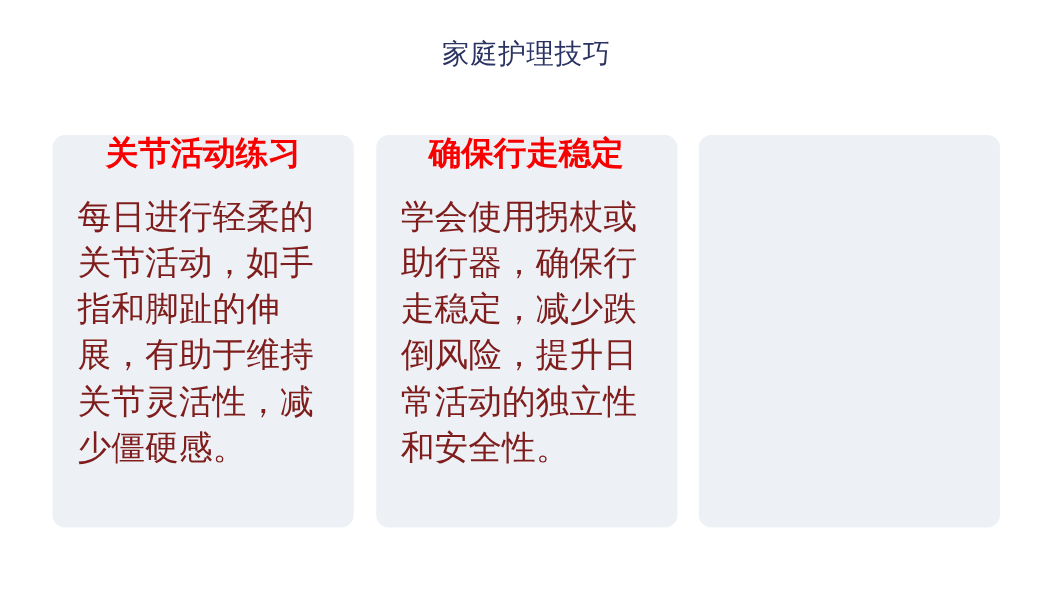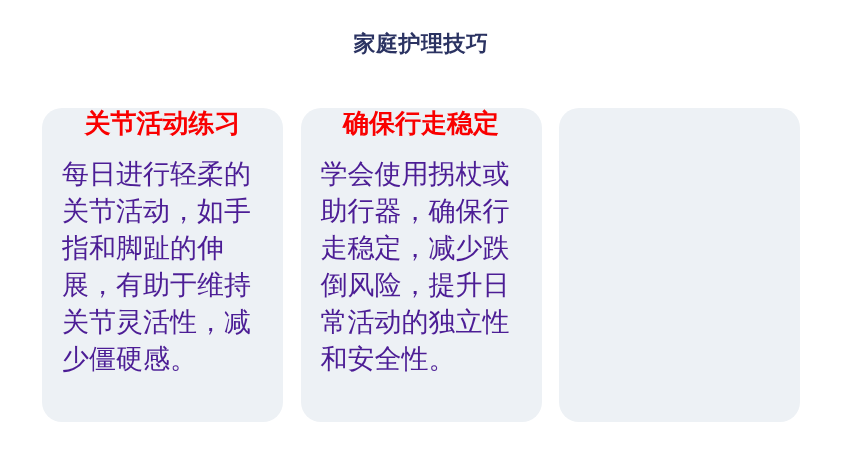--- a/index.html
+++ b/index.html
@@ -21,21 +21,21 @@
     height: 474px;
   }
 
   #main-title {
     position: absolute;
     top: 30px;
     left: 0;
     width: 842px;
     text-align: center;
     font-size: 22px;
-    font-weight: bold;
+    font-weight: normal;
     color: #2b3362;
     letter-spacing: 0.5px;
     line-height: 28px;
   }
 
   .cards-row {
     position: absolute;
     top: 108px;
     left: 42px;
     width: 758px;
@@ -44,21 +44,21 @@
     flex-direction: row;
     justify-content: space-between;
     align-items: flex-start;
   }
 
   .card {
     position: relative;
     width: 241px;
     height: 314px;
     background: #edf1f5;
-    border-radius: 20px;
+    border-radius: 10px;
     box-sizing: border-box;
     text-decoration: underline;
   }
 
   .card-heading {
     position: absolute;
     top: -2px;
     left: 0;
     width: 100%;
     text-align: center;
@@ -69,21 +69,21 @@
     white-space: nowrap;
   }
 
   .card-body {
     position: absolute;
     left: 20px;
     right: 14px;
     top: 47px;
     font-size: 27px;
     line-height: 37px;
-    color: #4c1d95;
+    color: #7f1d1d;
     font-weight: normal;
     text-align: left;
     word-break: break-all;
   }
 
   .card.tall-body .card-body {
     top: 36px;
   }
 </style>
 </head>

